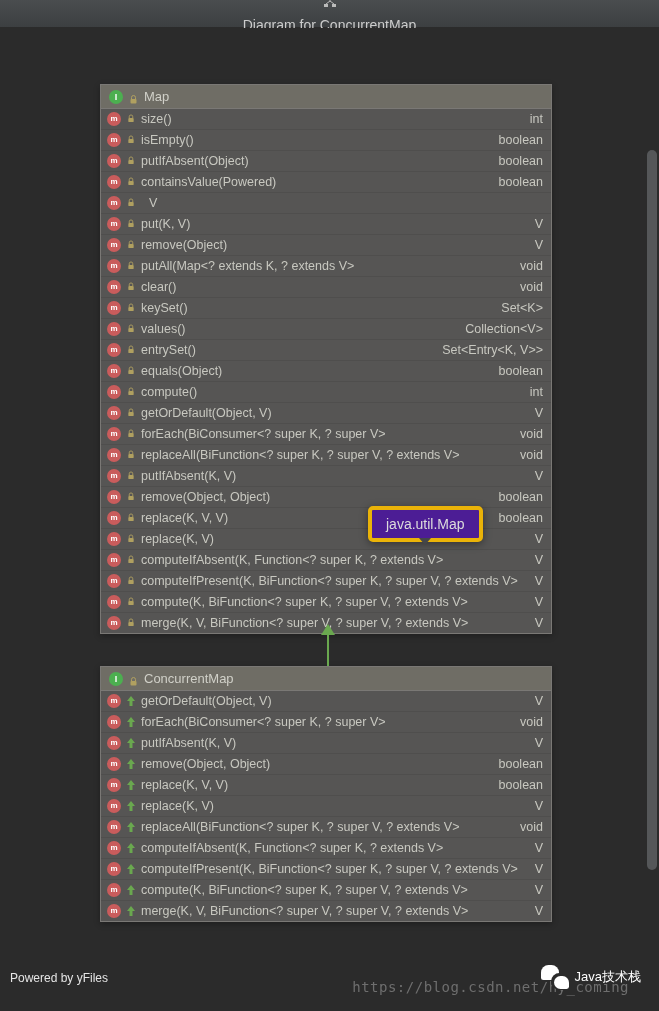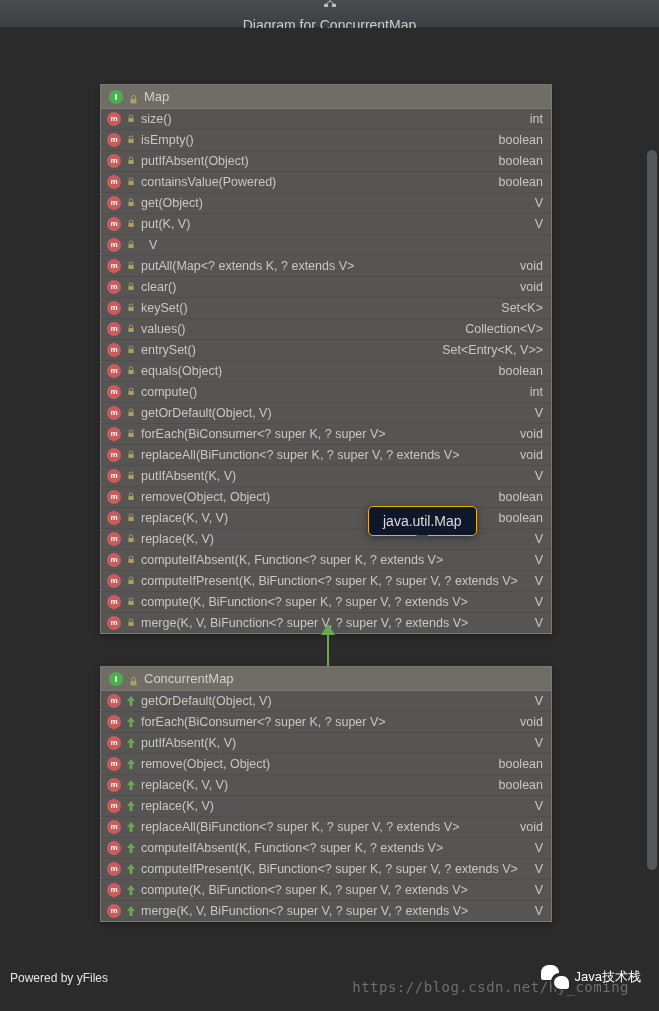--- a/index.html
+++ b/index.html
@@ -100,26 +100,26 @@
   .arrow-head {
     position: absolute;
     left: 321px;
     width: 0; height: 0;
     border-left: 7px solid transparent;
     border-right: 7px solid transparent;
     border-bottom: 11px solid #6aa84f;
   }
   .tooltip {
     position: absolute;
-    background: #0f172a;
+    background: #4c1d95;
     color: #dcdcdc;
     padding: 6px 14px;
     border-radius: 5px;
     font-size: 14px;
-    border: 1px solid #eab308;
+    border: 4px solid #eab308;
     box-shadow: 0 2px 8px rgba(0,0,0,.4);
   }
   .tooltip::after {
     content: "";
     position: absolute;
     bottom: -7px; left: 50%;
     margin-left: -6px;
     border-left: 6px solid transparent;
     border-right: 6px solid transparent;
     border-top: 7px solid #444648;
@@ -231,38 +231,38 @@
             </svg></span>
           <span class="sig">containsValue(Powered)</span>
           <span class="ret">boolean</span>
         </div>
         <div class="row">
           <span class="m-badge">m</span>
           <span class="up-arrow"><svg width="8" height="9" viewBox="0 0 9 9">
               <rect x="1.5" y="4" width="6" height="4.5" rx="1" fill="#b0a060"></rect>
               <path d="M2.5 4 V2.5 a2 2 0 0 1 4 0 V4" stroke="#b0a060" stroke-width="1" fill="none"></path>
             </svg></span>
-          <span class="sig">get(Object)</span>
           <span class="ret">V</span>
         </div>
         <div class="row">
           <span class="m-badge">m</span>
           <span class="up-arrow"><svg width="8" height="9" viewBox="0 0 9 9">
               <rect x="1.5" y="4" width="6" height="4.5" rx="1" fill="#b0a060"></rect>
               <path d="M2.5 4 V2.5 a2 2 0 0 1 4 0 V4" stroke="#b0a060" stroke-width="1" fill="none"></path>
             </svg></span>
           <span class="sig">put(K, V)</span>
           <span class="ret">V</span>
         </div>
         <div class="row">
           <span class="m-badge">m</span>
           <span class="up-arrow"><svg width="8" height="9" viewBox="0 0 9 9">
               <rect x="1.5" y="4" width="6" height="4.5" rx="1" fill="#b0a060"></rect>
               <path d="M2.5 4 V2.5 a2 2 0 0 1 4 0 V4" stroke="#b0a060" stroke-width="1" fill="none"></path>
             </svg></span>
+          <span class="sig">remove(Object)</span>
           <span class="ret">V</span>
         </div>
         <div class="row">
           <span class="m-badge">m</span>
           <span class="up-arrow"><svg width="8" height="9" viewBox="0 0 9 9">
               <rect x="1.5" y="4" width="6" height="4.5" rx="1" fill="#b0a060"></rect>
               <path d="M2.5 4 V2.5 a2 2 0 0 1 4 0 V4" stroke="#b0a060" stroke-width="1" fill="none"></path>
             </svg></span>
           <span class="sig">putAll(Map&lt;? extends K, ? extends V&gt;</span>
           <span class="ret">void</span>

